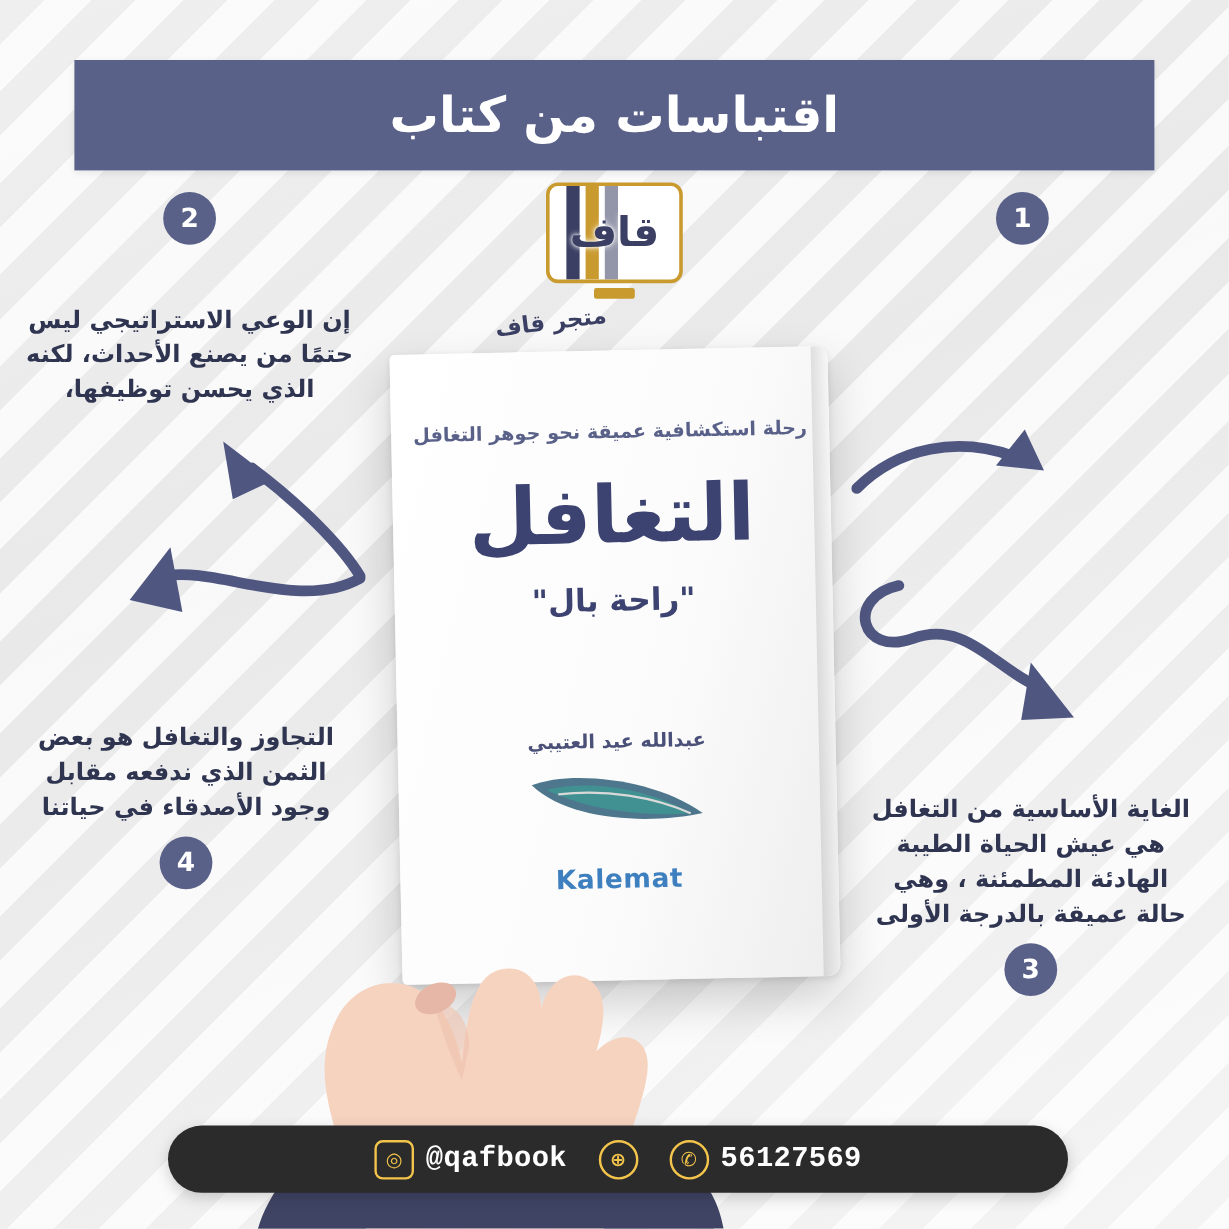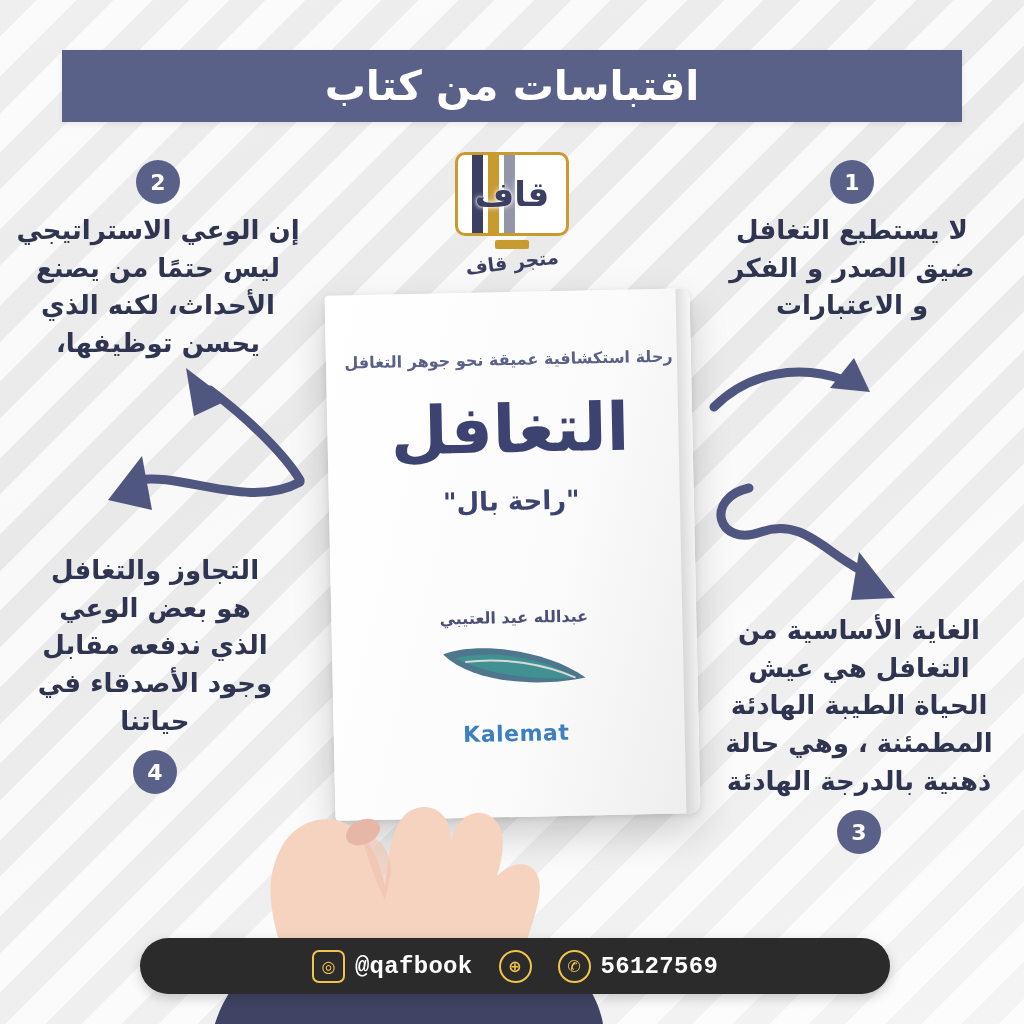--- a/index.html
+++ b/index.html
@@ -15,34 +15,34 @@
       repeating-linear-gradient(135deg,
         rgba(255,255,255,0) 0px,
         rgba(255,255,255,0) 26px,
         rgba(255,255,255,.75) 26px,
         rgba(255,255,255,.75) 54px),
       linear-gradient(160deg,#efefef 0%,#e9e9ea 40%,#f4f4f5 100%);
   }
 
   
   .header{
-    position:absolute;left:62px;top:50px;width:900px;height:72px;
+    position:absolute;left:62px;top:50px;width:900px;height:92px;
     background:#5a6189;
     display:flex;align-items:center;justify-content:center;
     box-shadow:0 2px 6px rgba(0,0,0,.08);
   }
   .header-title{
     color:#ffffff;font-size:41px;font-weight:bold;letter-spacing:0px;
     font-family:"DejaVu Sans","Liberation Sans",sans-serif;
   }
 
   
   .logo{
     position:absolute;left:50%;transform:translateX(-50%);
-    top:152px;width:200px;text-align:center;
+    top:152px;width:200px;text-align:left;
   }
   .logo-badge{
     width:108px;height:78px;margin:0 auto;
     border:3px solid #c99a2e;border-radius:10px;
     background:#ffffff;
     position:relative;overflow:hidden;
     display:flex;align-items:center;justify-content:center;
   }
   .logo-badge .bar{position:absolute;top:0;width:11px;height:100%;}
   .logo-badge .b1{left:14px;background:#3a3f63;}
@@ -86,21 +86,21 @@
     letter-spacing:.5px;
   }
 
   
   .badge{
     width:44px;height:44px;border-radius:50%;background:#5a6189;color:#fff;
     display:flex;align-items:center;justify-content:center;
     font-size:22px;font-weight:bold;
   }
   .quote-text{
-    color:#2f3550;font-size:26px;font-weight:bold;line-height:1.45;
+    color:#2f3550;font-size:20px;font-weight:bold;line-height:1.45;margin-top:48px;
   }
   .q1{position:absolute;right:42px;top:160px;width:260px;text-align:center;}
   .q1 .badge{margin:0 auto 8px;}
   .q2{position:absolute;left:8px;top:160px;width:300px;text-align:center;}
   .q2 .badge{margin:0 auto 8px;}
   .q3{position:absolute;right:30px;top:612px;width:270px;text-align:center;}
   .q3 .badge{margin:10px auto 0;}
   .q4{position:absolute;left:30px;top:552px;width:250px;text-align:center;}
   .q4 .badge{margin:10px auto 0;}
 
@@ -144,35 +144,34 @@
         <span class="bar b2"></span>
         <span class="bar b3"></span>
       <span class="logo-qaf">قاف</span>
     </div>
     <div class="logo-stand"></div>
     <div class="logo-sub">متجر قاف</div>
   </div>
 
   <div class="q1">
     <div class="badge">1</div>
-    <div class="quote-text">لا يستطيع التغافل ضيق الصدر و الفكر و الاعتبارات</div>
   </div>
 
   <div class="q2">
     <div class="badge">2</div>
     <div class="quote-text">إن الوعي الاستراتيجي ليس حتمًا من يصنع الأحداث، لكنه الذي يحسن توظيفها،</div>
   </div>
 
   <div class="q3">
-    <div class="quote-text">الغاية الأساسية من التغافل هي عيش الحياة الطيبة الهادئة المطمئنة ، وهي حالة ذهنية بالدرجة الهادئة</div>
+    <div class="quote-text">الغاية الأساسية من التغافل هي عيش الحياة الطيبة الهادئة المطمئنة ، وهي حالة عميقة بالدرجة الأولى</div>
     <div class="badge">3</div>
   </div>
 
   <div class="q4">
-    <div class="quote-text">التجاوز والتغافل هو بعض الوعي الذي ندفعه مقابل وجود الأصدقاء في حياتنا</div>
+    <div class="quote-text">التجاوز والتغافل هو بعض الثمن الذي ندفعه مقابل وجود الأصدقاء في حياتنا</div>
     <div class="badge">4</div>
   </div>
 
   <svg class="arrow a1" width="190" height="80" viewBox="0 0 190 80">
     <path d="M10 55 C45 20, 95 12, 140 28" stroke="#4f5680" stroke-width="9" fill="none" stroke-linecap="round"></path>
     <path d="M150 6 L166 40 L126 36 Z" fill="#4f5680"></path>
   </svg>
   <svg class="arrow a2" width="220" height="160" viewBox="0 0 220 160">
     <path d="M40 18 C-5 28, 8 78, 52 62 C96 46, 120 88, 160 104" stroke="#4f5680" stroke-width="9" fill="none" stroke-linecap="round"></path>
     <path d="M150 82 L186 128 L142 130 Z" fill="#4f5680"></path>

